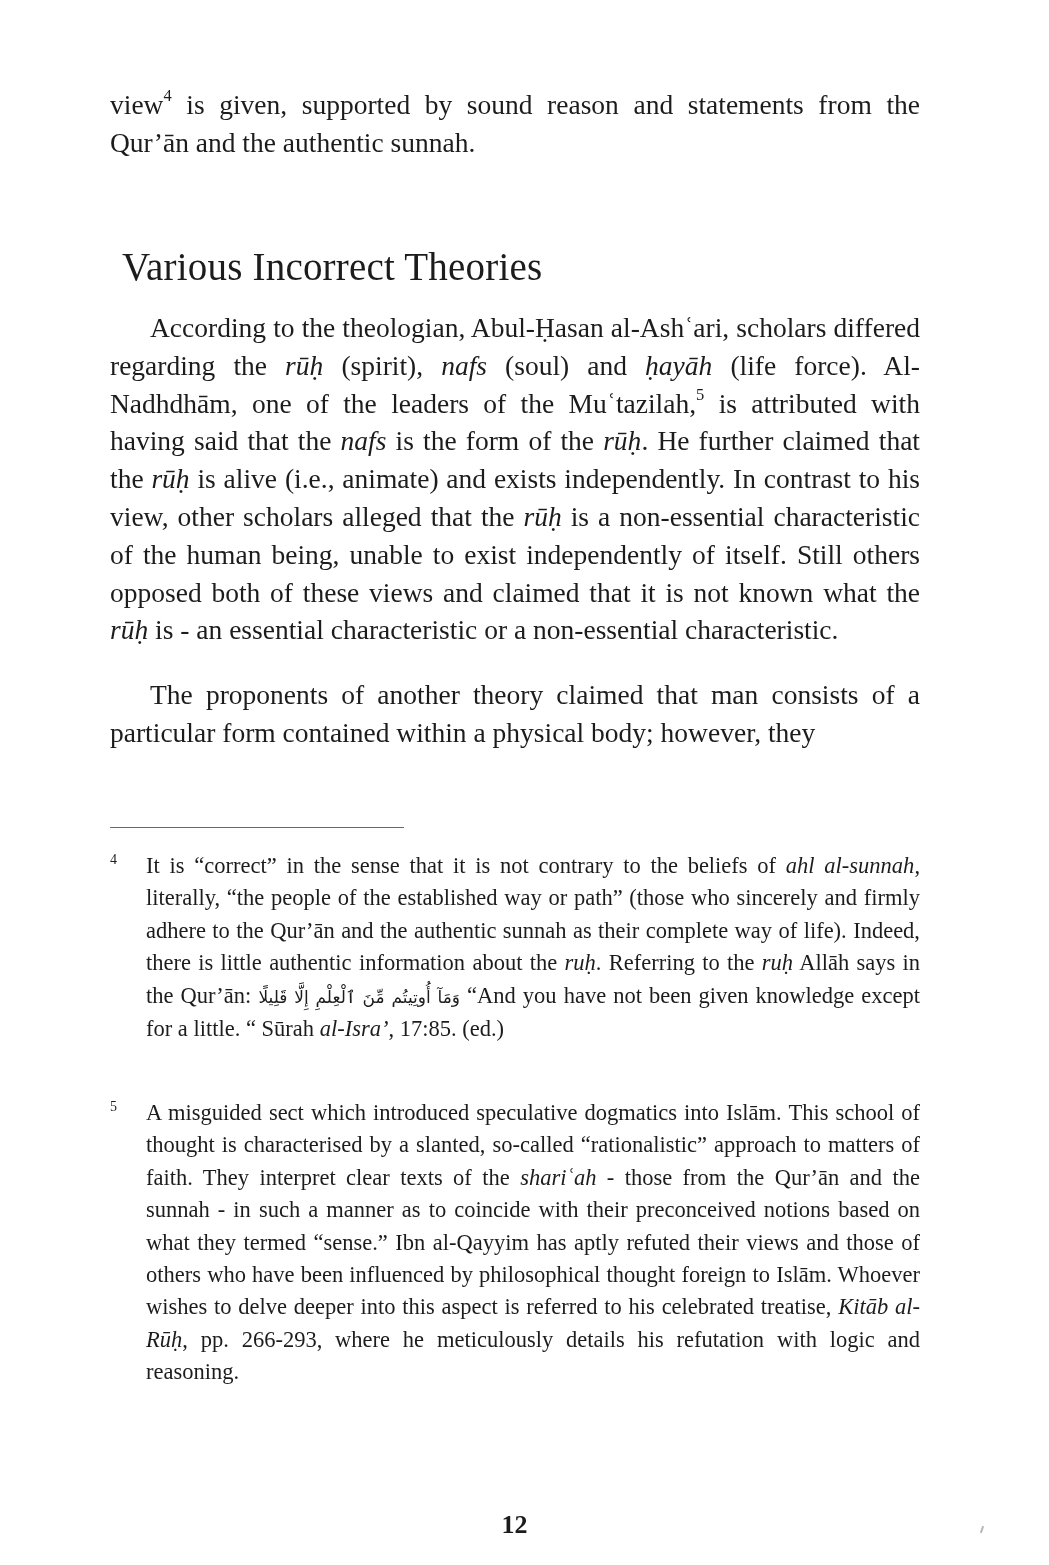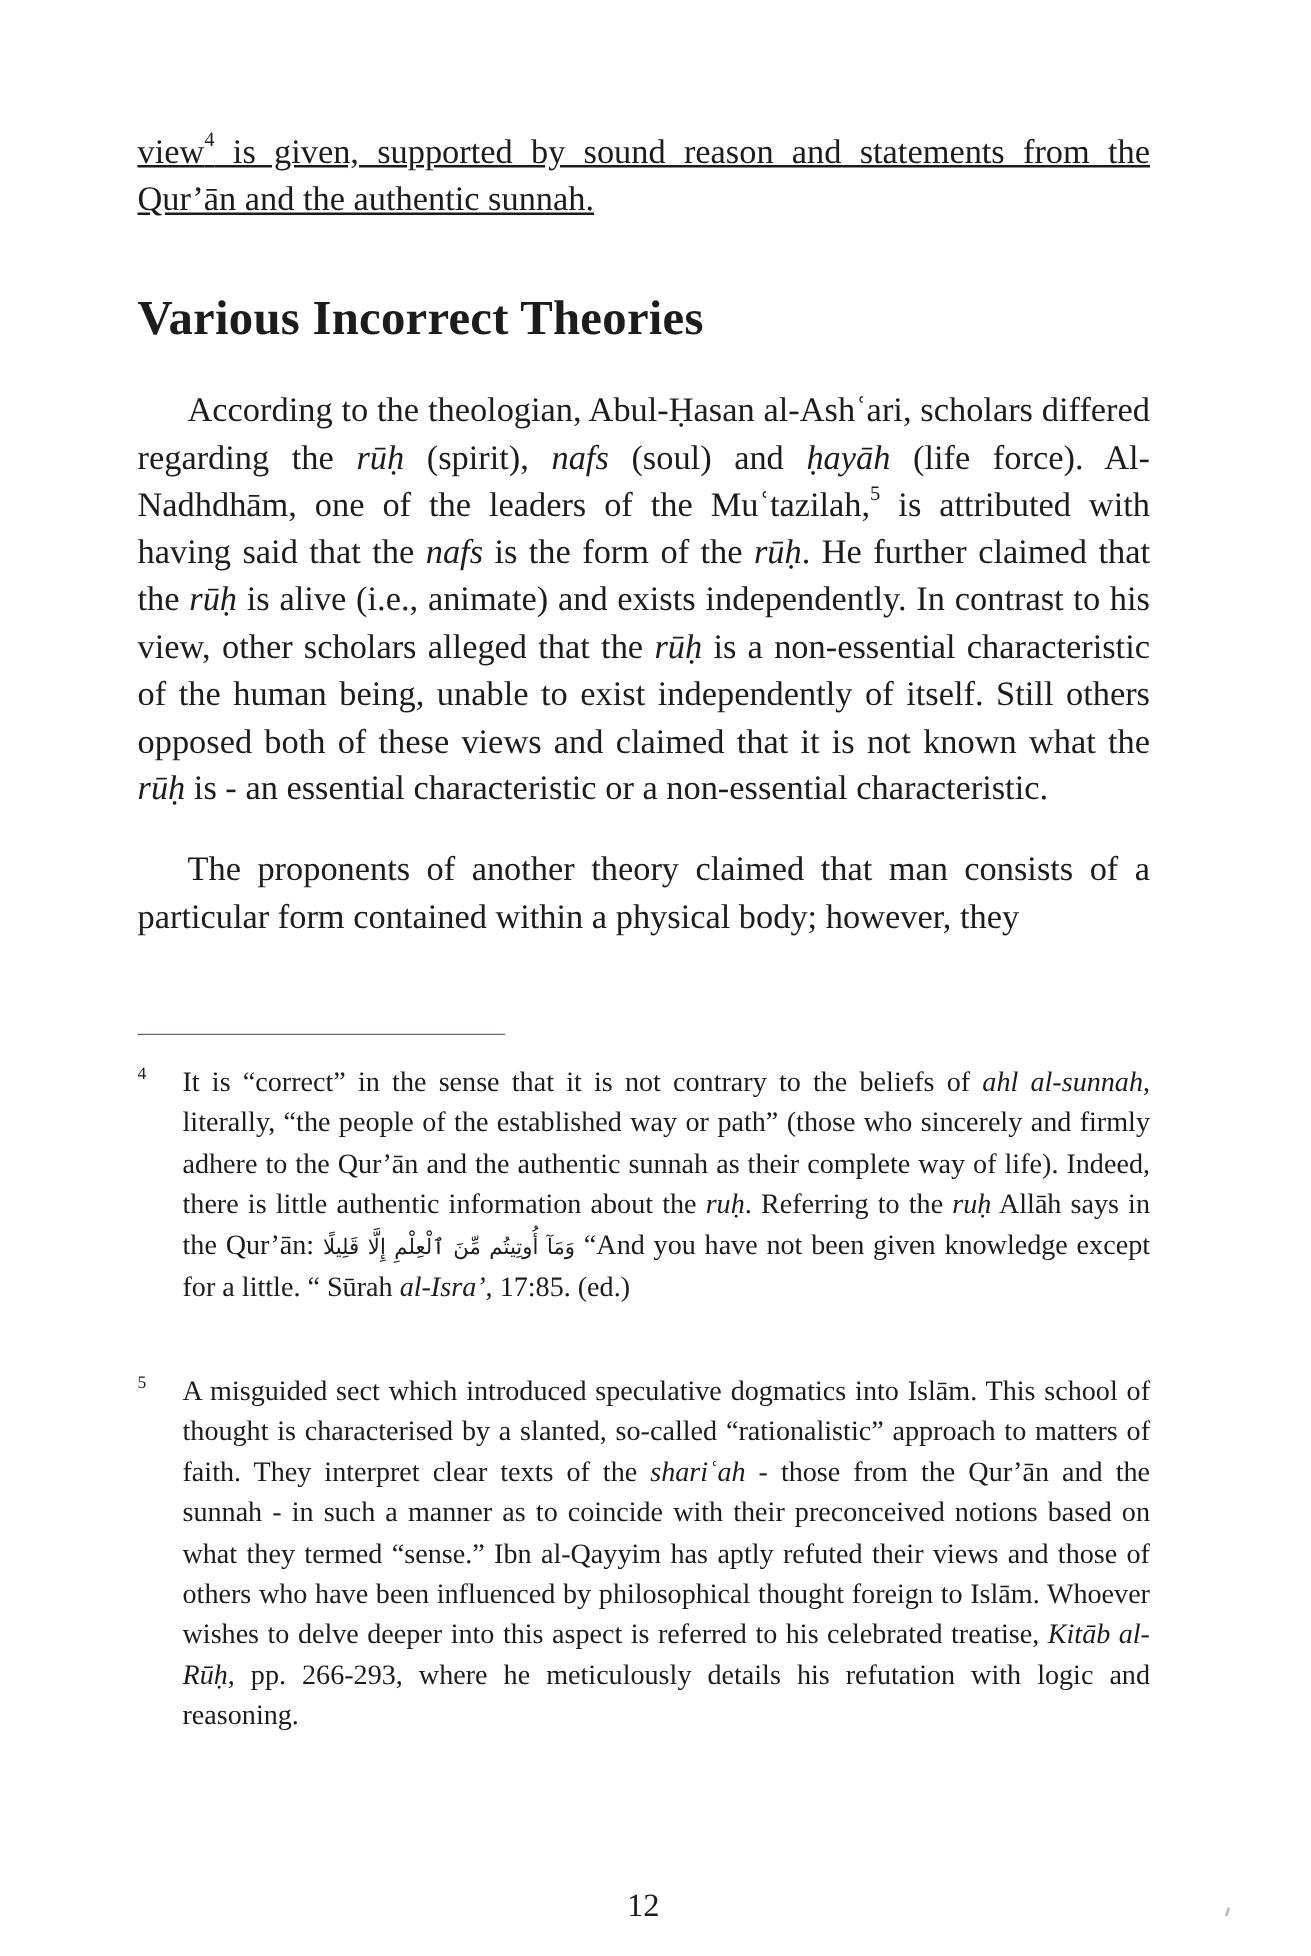--- a/index.html
+++ b/index.html
@@ -22,32 +22,31 @@
       width: 810px;
     }
     .body-text {
       font-size: 27.5px;
       line-height: 37.8px;
       text-align: justify;
       margin: 0;
     }
     .intro {
       position: absolute;
-      top: 102px;
+      top: 86px;
       left: 0;
       width: 810px;
-      text-decoration: underline;
     }
     .heading {
       position: absolute;
       top: 232px;
       left: 0;
       font-size: 39px;
-      font-weight: bold;
-      margin: 0;
+      font-weight: normal;
+      margin: 12px;
       letter-spacing: 0.2px;
     }
     .para1 {
       position: absolute;
       top: 309px;
       left: 0;
       width: 810px;
       text-indent: 40px;
     }
     .para2 {
@@ -104,20 +103,21 @@
       position: absolute;
       left: 0;
       top: 1510px;
       width: 1049px;
       text-align: center;
     }
     .page-number-wrap span {
       font-size: 26px;
       position: relative;
       left: -10px;
+      font-weight: bold;
     }
     .scan-mark {
       position: absolute;
       left: 981px;
       top: 1526px;
       width: 2px;
       height: 7px;
       background: #b8b8b8;
       transform: rotate(20deg);
     }

